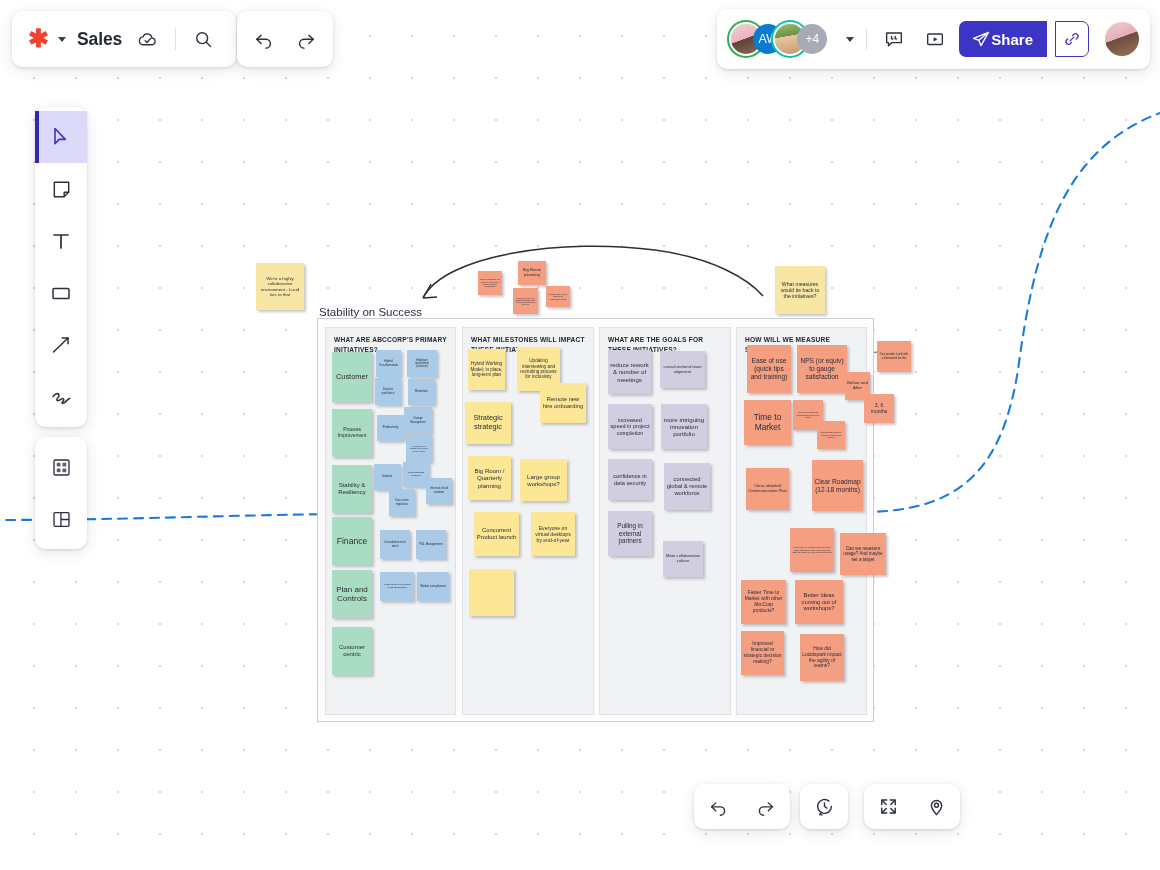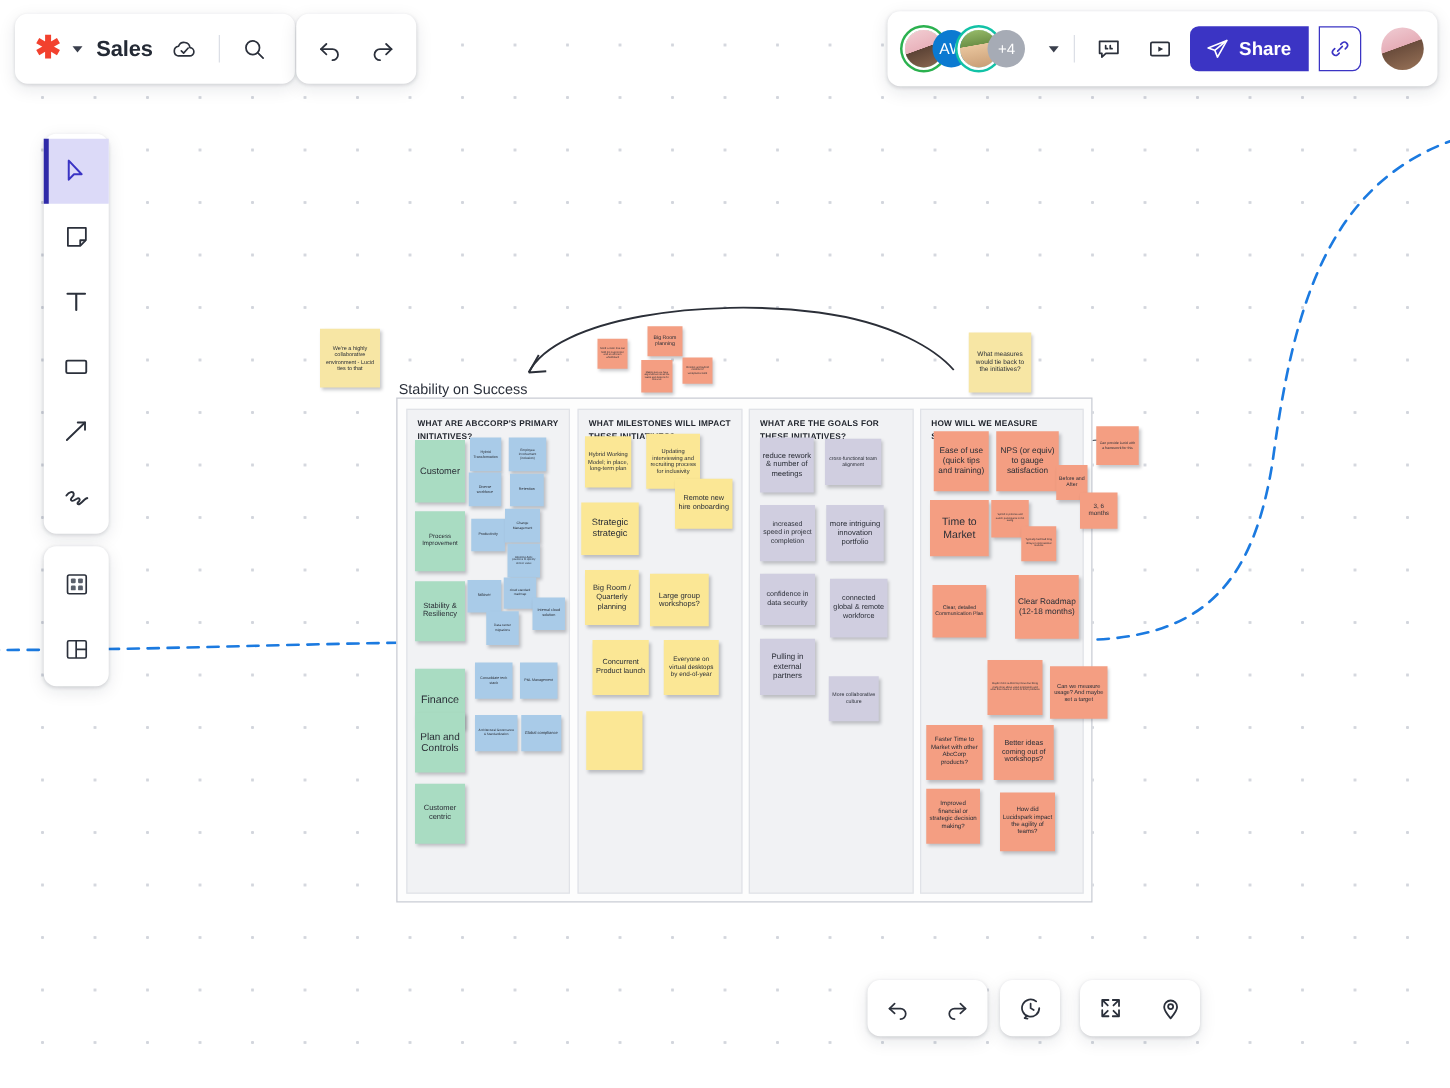--- a/index.html
+++ b/index.html
@@ -64,21 +64,21 @@
   .av.ring-g { --ring: #2bb14f; }
   .av.ring-t { --ring: #12c2a6; }
   .face-a { background: linear-gradient(160deg,#f3cfd4 0%,#e9b3bc 48%,#5d4436 49%,#8d6a52 100%); }
   .face-b { background: linear-gradient(170deg,#9bbf6d 0%,#6d9147 40%,#e8c49c 41%,#c69a72 100%); }
   .face-c { background: linear-gradient(160deg,#f0cdd4 0%,#e6aeb8 45%,#6b4d3c 46%,#9a7459 100%); }
   .av-initials { background: #0b7ad1; }
   .av-more { background: #a6abb5; font-size: 12px; }
   #avatar-caret { margin-left: 11px; margin-right: 2px; }
   #share-btn {
     display: flex; align-items: center; height: 36px; background: #3b34c4;
-    border-radius: 7px 0 0 7px; color: #fff; padding: 0 14px 0 12px; gap: 7px;
+    border-radius: 7px 0 0 7px; color: #fff; padding: 0 14px 0 12px; 
     font-size: 15px; font-weight: 700; cursor: pointer;
   }
   #share-link-btn {
     width: 34px; height: 36px; background: #fff; border: 1.6px solid #3b34c4;
     border-radius: 0 7px 7px 0; display: flex; align-items: center; justify-content: center; cursor: pointer;
   }
   #me-avatar { width: 34px; height: 34px; border-radius: 50%; overflow: hidden; margin-left: 8px; }
 
   
   #tool-main {
@@ -208,21 +208,21 @@
         <div class="note n-blue" style="left: 408px; top: 379px; width: 27px; height: 26px; font-size: 3px;">Retention</div>
         <div class="note n-green" style="left: 332px; top: 409px; width: 40px; height: 48px; font-size: 4.9px;">Process Improvement</div>
         <div class="note n-blue" style="left: 377px; top: 415px; width: 27px; height: 26px; font-size: 3px;">Productivity</div>
         <div class="note n-blue" style="left: 404px; top: 407px; width: 28px; height: 27px; font-size: 2.7px;">Change Management</div>
         <div class="note n-blue" style="left: 406px; top: 435px; width: 26px; height: 27px; font-size: 2.2px;">Adopting Agile practices to quickly deliver value</div>
         <div class="note n-green" style="left: 332px; top: 465px; width: 40px; height: 48px; font-size: 6px;">Stability &amp; Resiliency</div>
         <div class="note n-blue" style="left: 374px; top: 464px; width: 27px; height: 26px; font-size: 3.2px;">failover</div>
         <div class="note n-blue" style="left: 403px; top: 462px; width: 26px; height: 25px; font-size: 2.5px;">cloud standard roadmap</div>
         <div class="note n-blue" style="left: 426px; top: 478px; width: 26px; height: 26px; font-size: 3px;">Internal cloud solution</div>
         <div class="note n-blue" style="left: 389px; top: 489px; width: 26px; height: 27px; font-size: 2.6px;">Data center migrations</div>
-        <div class="note n-green" style="left: 332px; top: 535px; width: 40px; height: 48px; font-size: 8.6px;">Finance</div>
+        <div class="note n-green" style="left: 332px; top: 517px; width: 40px; height: 48px; font-size: 8.6px;">Finance</div>
         <div class="note n-blue" style="left: 380px; top: 530px; width: 30px; height: 29px; font-size: 2.9px;">Consolidate tech stack</div>
         <div class="note n-blue" style="left: 416px; top: 530px; width: 30px; height: 29px; font-size: 2.9px;">P&amp;L Management</div>
         <div class="note n-green" style="left: 332px; top: 570px; width: 40px; height: 48px; font-size: 8px;">Plan and Controls</div>
         <div class="note n-blue" style="left: 380px; top: 572px; width: 34px; height: 29px; font-size: 2.5px;">Architectural Governance &amp; Standardization</div>
         <div class="note n-blue" style="left: 417px; top: 572px; width: 32px; height: 29px; font-size: 3.2px;">Global compliance</div>
         <div class="note n-green" style="left: 332px; top: 627px; width: 40px; height: 48px; font-size: 6px;">Customer centric</div>
         <div class="note n-yellow" style="left: 468px; top: 349px; width: 37px; height: 41px; font-size: 4.6px;">Hybrid Working Model; in place, long-term plan</div>
         <div class="note n-yellow" style="left: 517px; top: 347px; width: 43px; height: 44px; font-size: 4.6px;">Updating interviewing and recruiting process for inclusivity</div>
         <div class="note n-yellow" style="left: 540px; top: 383px; width: 46px; height: 40px; font-size: 5.8px;">Remote new hire onboarding</div>
         <div class="note n-yellow" style="left: 465px; top: 402px; width: 46px; height: 42px; font-size: 7.4px;">Strategic strategic</div>

